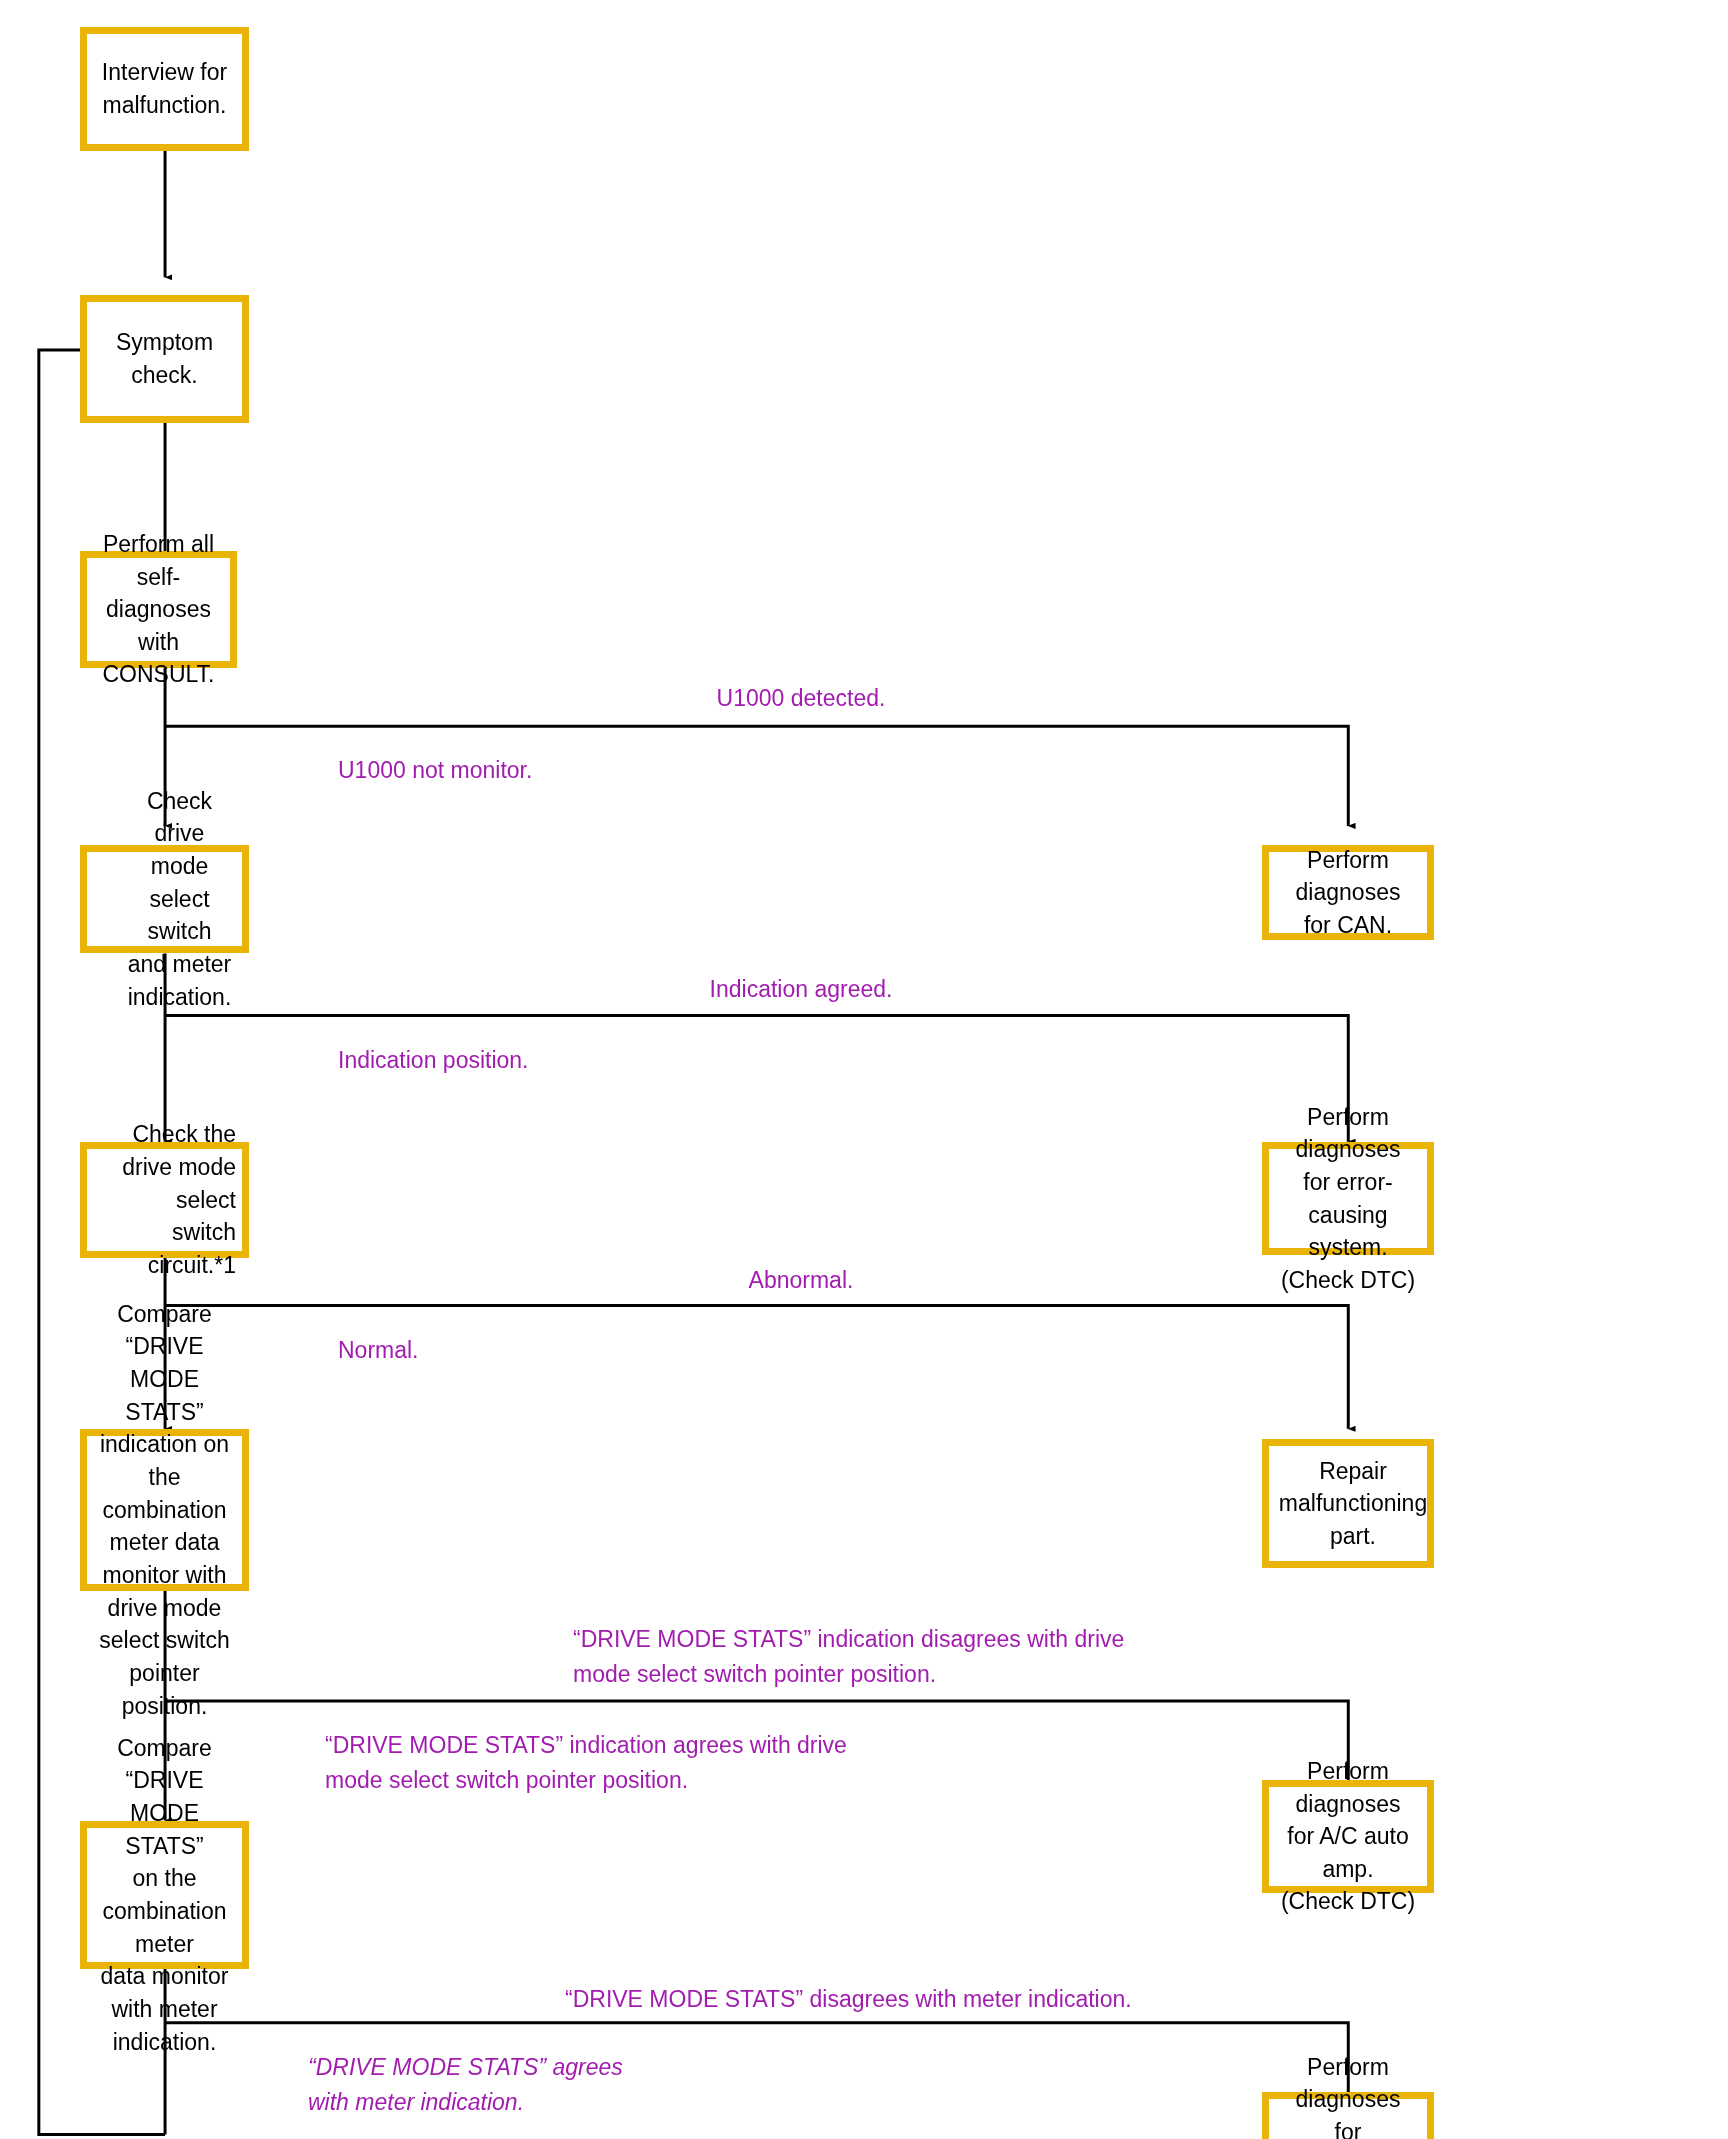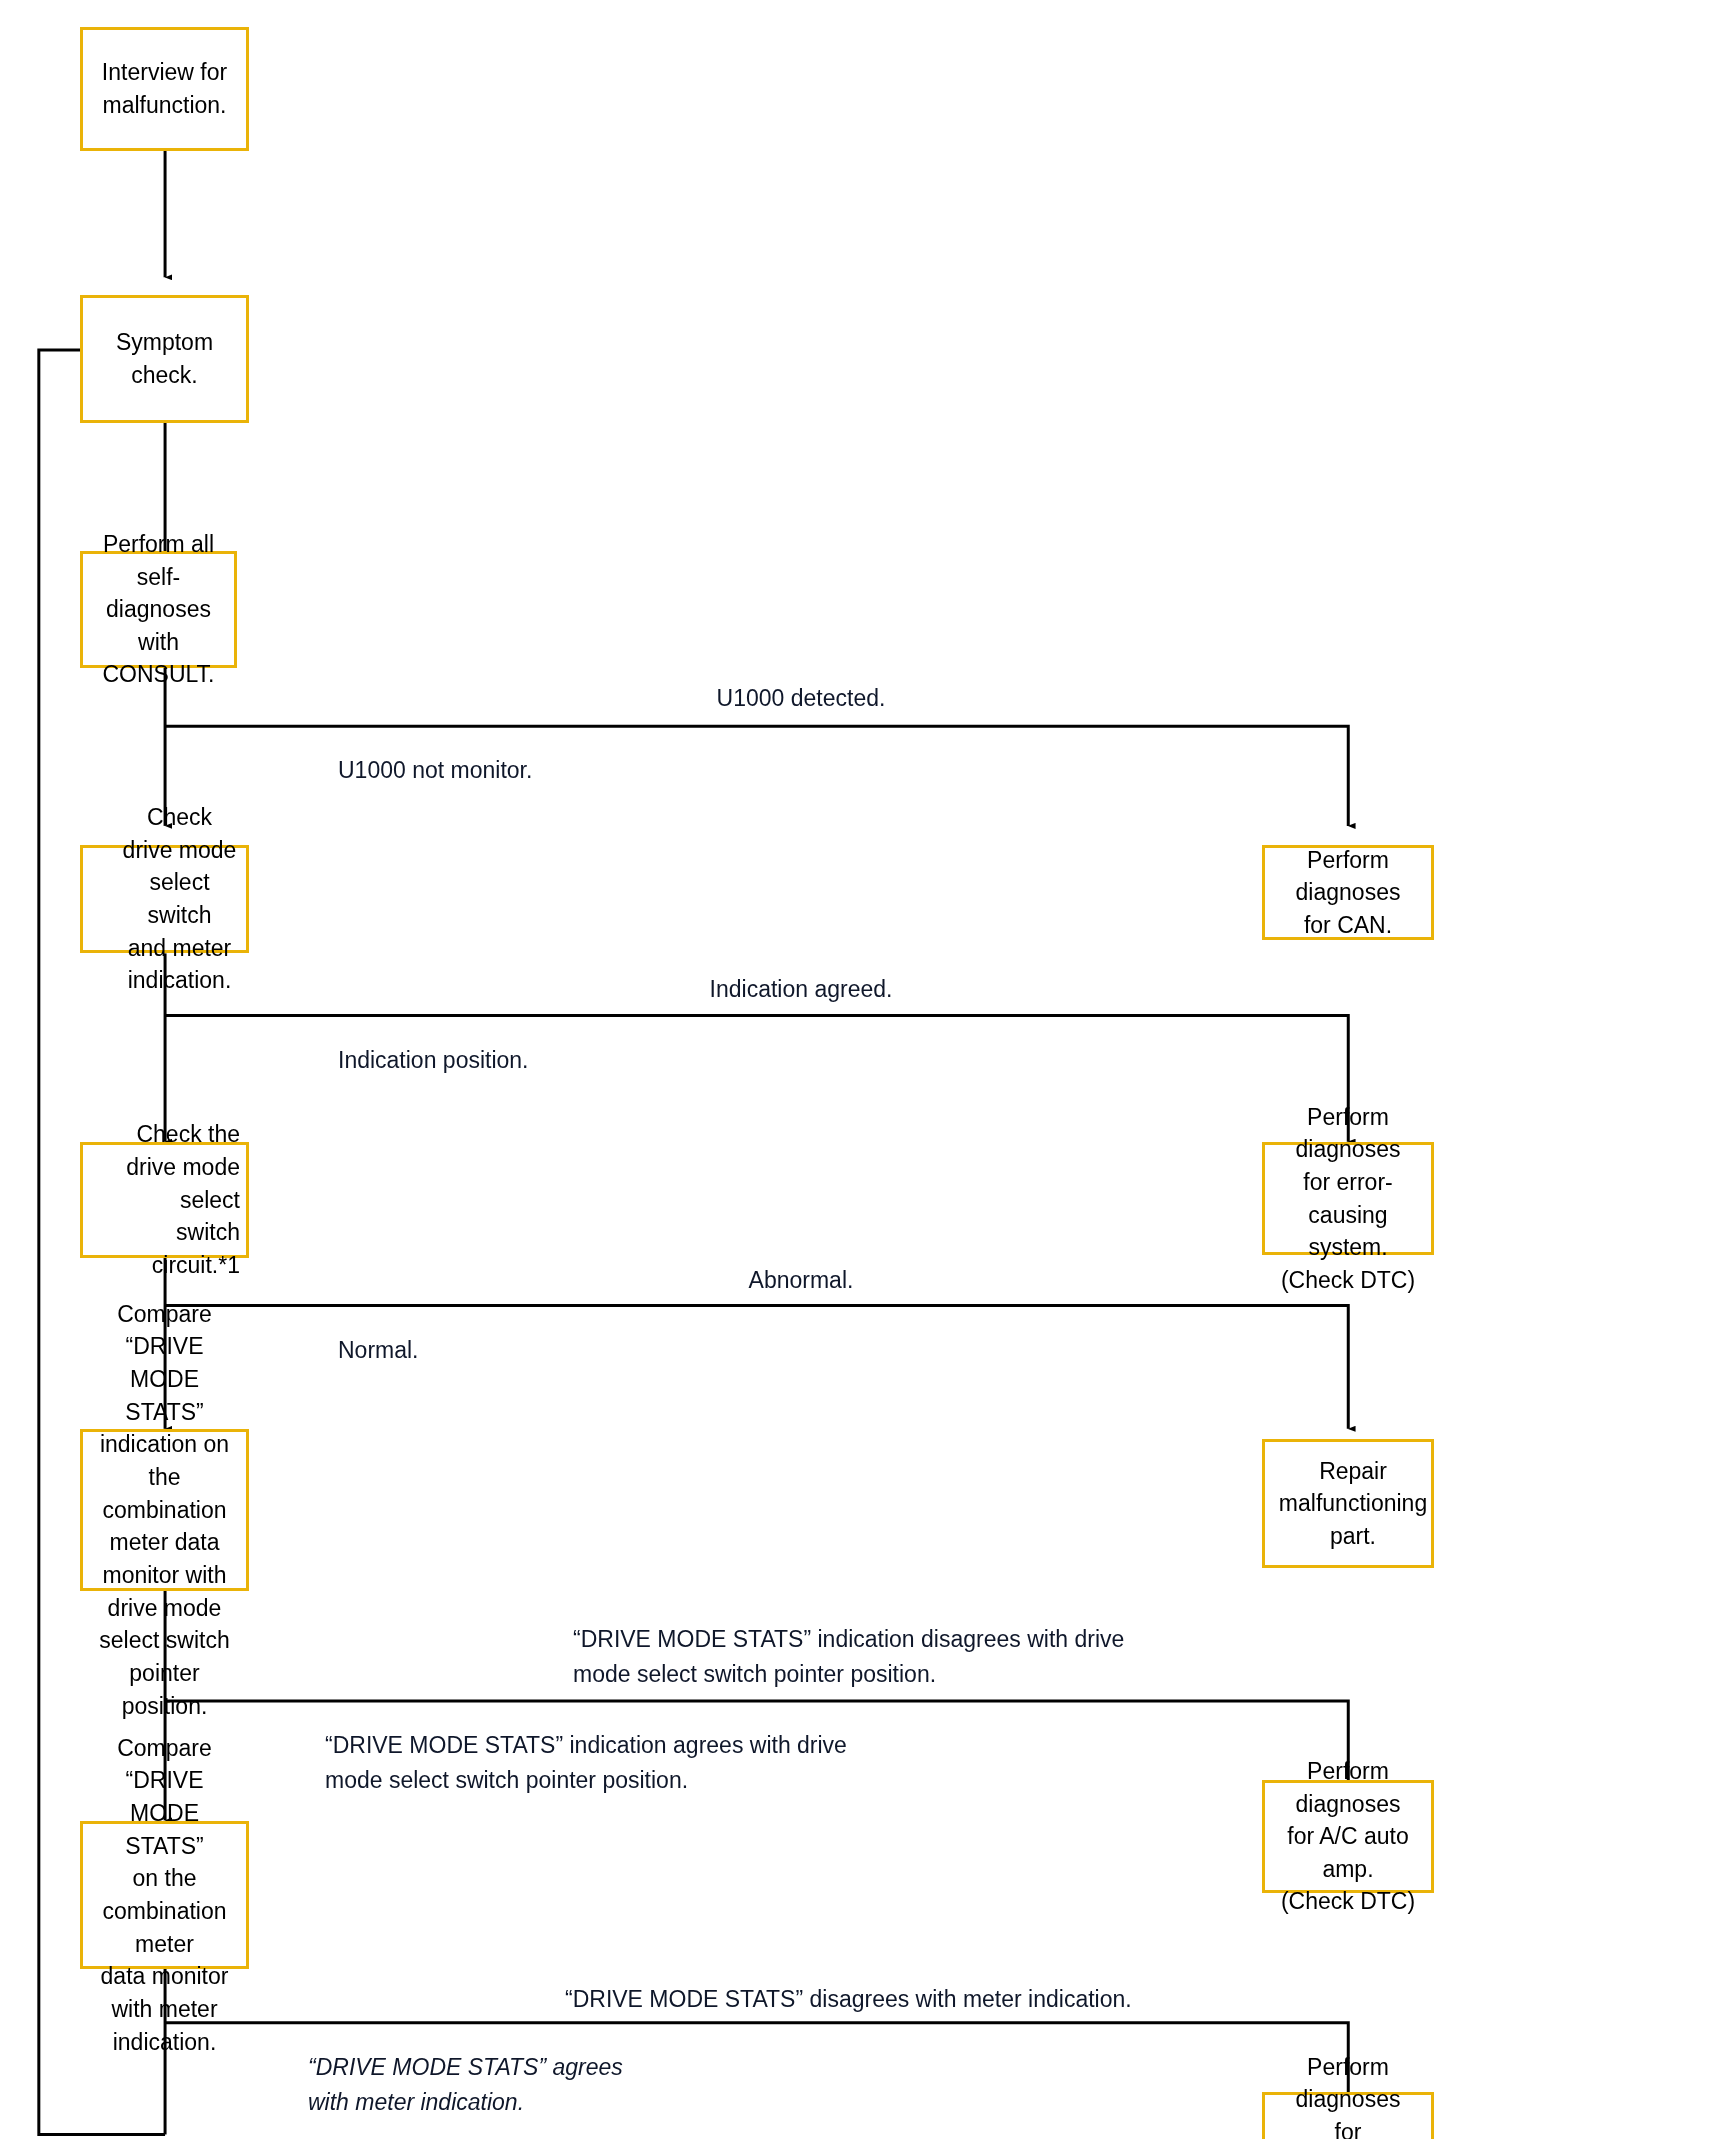--- a/index.html
+++ b/index.html
@@ -8,37 +8,37 @@
   #stage{
     position:relative;
     width:1729px;height:2342px;
     background:#ffffff;
     overflow:hidden;
   }
   svg.wires{position:absolute;left:0;top:0;width:1729px;height:2342px;pointer-events:none;}
   .node{
     position:absolute;
     box-sizing:border-box;
-    border:3px solid #eab308;
+    border:7px solid #eab308;
     background:#fff;
     display:flex;
     align-items:center;
     justify-content:center;
     text-align:center;
     line-height:1.42;
     font-size:23px;
     padding:4.3px 6px;
     white-space:pre-line;
   }
   .edge-label{
     position:absolute;
     font-size:23px;
     line-height:1.5;
     white-space:pre-line;
-    color:#0f172a;
+    color:#a21caf;
     background:transparent;
   }
   .el-center{text-align:center;}
   .el-left{text-align:left;}
 </style>
 </head>
 <body>
 
 <div id="stage">
 

